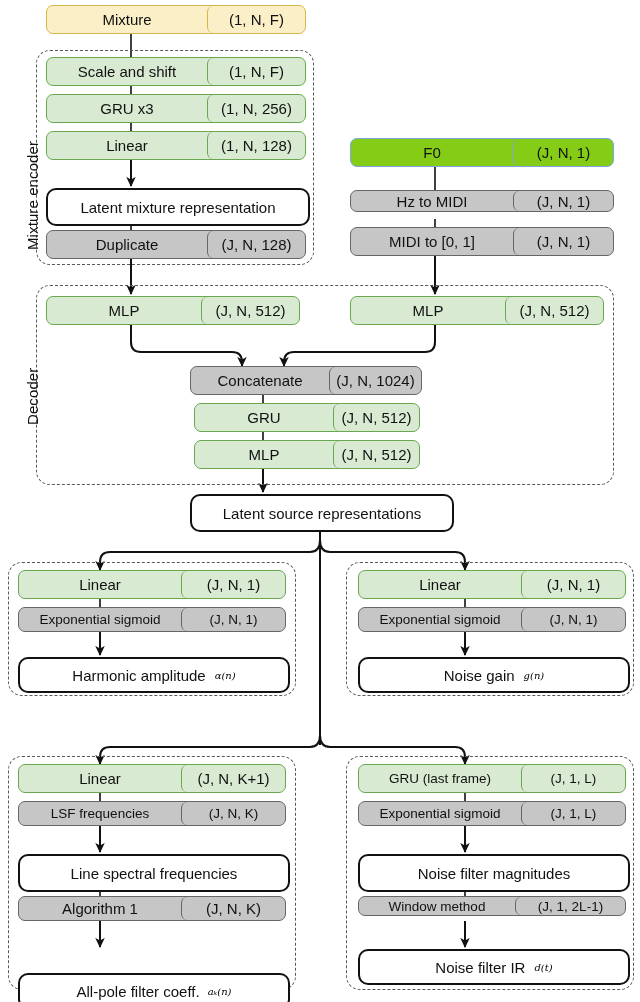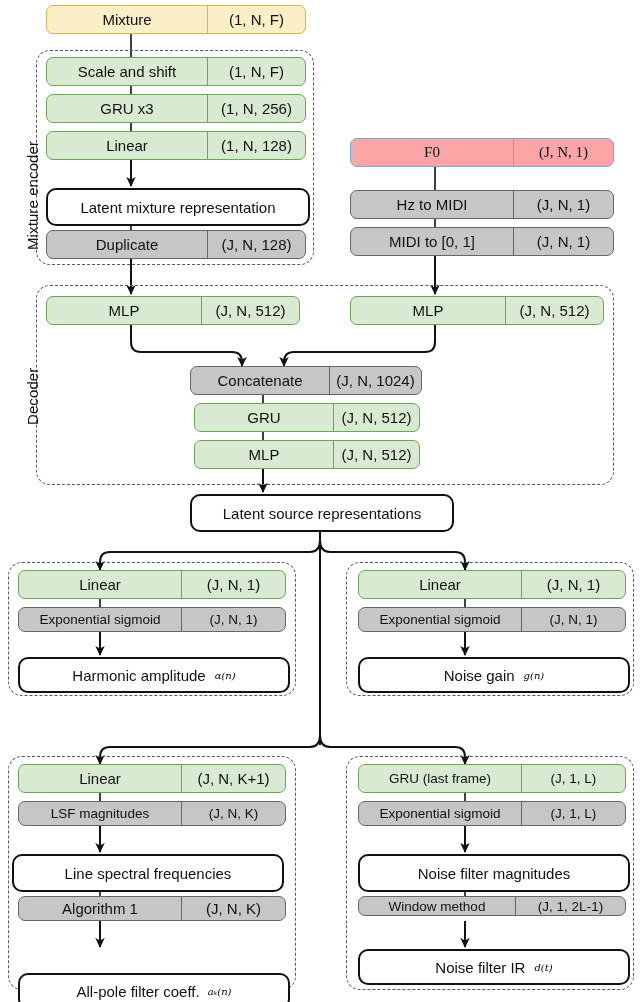--- a/index.html
+++ b/index.html
@@ -50,33 +50,34 @@
     font-size:15px;color:#111;
     padding:0 6px;
     white-space:nowrap;
   }
   .node .sh{
     display:flex;align-items:center;justify-content:center;
     flex:1 1 auto;
     font-size:15px;color:#111;
     white-space:nowrap;
     border-left:1.4px solid #888;
+    border-radius:6px;
   }
   .node.small .nm,.node.small .sh{font-size:13.5px;}
   
   .n-green{background:#d9ead3;border-color:#6aa84f;}
   .n-green .sh{border-left-color:#6aa84f;}
   
   .n-grey{background:#c6c6c6;border-color:#666;}
   .n-grey .sh{border-left-color:#666;}
   
   .n-yellow{background:#fbefc8;border-color:#d6b74a;}
   .n-yellow .sh{border-left-color:#d6b74a;}
   
-  .n-blue{background:#fca5a5;border-color:#7ba7dd;font-family:Liberation Serif, serif;}
+  .n-blue{background:#84cc16;border-color:#7ba7dd;}
   .n-blue .sh{border-left-color:#7ba7dd;}
   
   .n-plain{
     background:#fff;border:2.2px solid #111;border-radius:10px;
     display:flex;align-items:center;justify-content:center;
   }
   .n-plain .lbl{font-size:15px;color:#111;white-space:nowrap;}
   .mono-sym{font-family:"DejaVu Serif", serif;font-style:italic;font-size:10px;}
 </style>
 </head>
@@ -186,21 +187,21 @@
   <div class="node n-grey" style="left:46px;top:230px;width:260px;height:29px;">
     <span class="nm" style="width:148px;">Duplicate</span>
     <span class="sh">(J, N, 128)</span>
   </div>
 
   <div class="node n-blue" style="left:350px;top:138px;width:264px;height:29px;">
     <span class="nm" style="width:150px;">F0</span>
     <span class="sh">(J, N, 1)</span>
   </div>
 
-  <div class="node n-grey" style="left:350px;top:190px;width:264px;height:29px;">
+  <div class="node n-grey" style="left:350px;top:190px;width:264px;height:22px;">
     <span class="nm" style="width:150px;">Hz to MIDI</span>
     <span class="sh">(J, N, 1)</span>
   </div>
 
   <div class="node n-grey" style="left:350px;top:227px;width:264px;height:29px;">
     <span class="nm" style="width:150px;">MIDI to [0, 1]</span>
     <span class="sh">(J, N, 1)</span>
   </div>
 
   <div class="node n-green" style="left:46px;top:296px;width:254px;height:29px;">
@@ -261,25 +262,25 @@
     <span class="lbl">Noise gain</span>
     <span class="mono-sym" style="margin-left:9px;">g(n)</span>
   </div>
 
   <div class="node n-green" style="left:18px;top:764px;width:268px;height:29px;">
     <span class="nm" style="width:150px;">Linear</span>
     <span class="sh">(J, N, K+1)</span>
   </div>
 
   <div class="node n-grey small" style="left:18px;top:801px;width:268px;height:25px;">
-    <span class="nm" style="width:150px;">LSF magnitudes</span>
+    <span class="nm" style="width:150px;">LSF frequencies</span>
     <span class="sh">(J, N, K)</span>
   </div>
 
-  <div class="n-plain" style="position:absolute;left:12px;top:854px;width:268px;height:34px;">
+  <div class="n-plain" style="position:absolute;left:18px;top:854px;width:268px;height:34px;">
     <span class="lbl">Line spectral frequencies</span>
   </div>
 
   <div class="node n-grey" style="left:18px;top:896px;width:268px;height:25px;">
     <span class="nm" style="width:150px;">Algorithm 1</span>
     <span class="sh">(J, N, K)</span>
   </div>
 
   <div class="n-plain" style="position:absolute;left:18px;top:973px;width:268px;height:32px;">
     <span class="lbl">All-pole filter coeff.</span>

